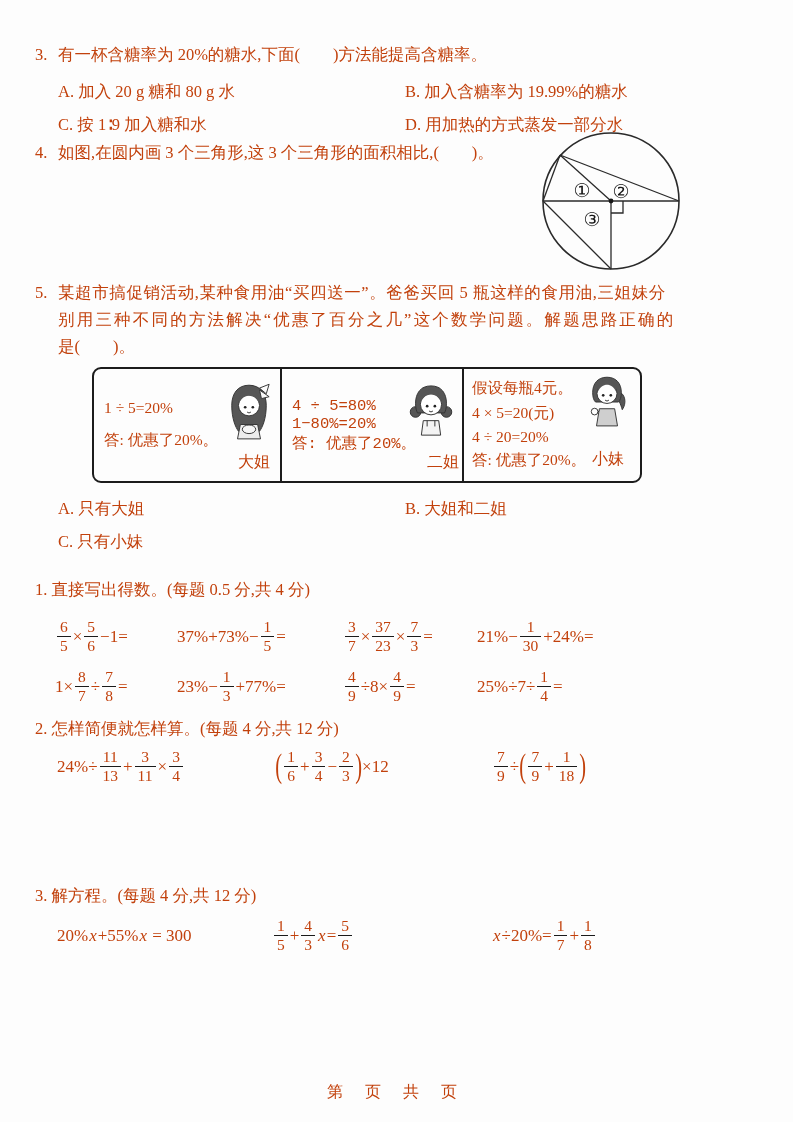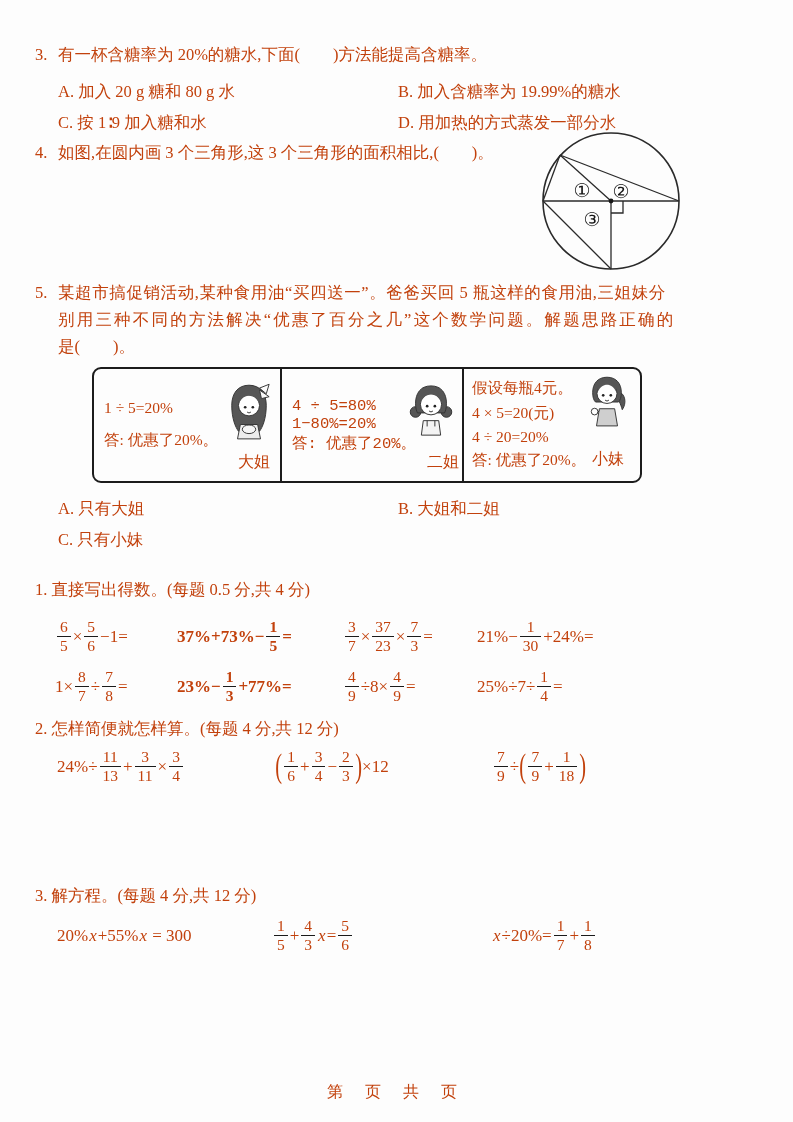--- a/index.html
+++ b/index.html
@@ -6,21 +6,21 @@
   .page{position:relative;width:793px;height:1122px;background:#fdfdfd;overflow:hidden;
         font-family:"Liberation Serif","DejaVu Serif",serif;color:#c2410c;}
   .blk{position:absolute;left:35px;right:40px;font-size:16.5px;line-height:27px;}
   .qnum{display:inline-block;min-width:23px;}
   .qline{white-space:nowrap;}
   .cont{padding-left:23px;}
   .ls1{letter-spacing:0.6px;}
   .ls2{letter-spacing:2.2px;}
 
   
-  .grid2{display:grid;grid-template-columns:340px 1fr;row-gap:5px;padding-left:23px;line-height:26px;}
+  .grid2{display:grid;grid-template-columns:340px 1fr;row-gap:5px;padding-left:23px;line-height:26px;gap:7px;}
   .list{padding-left:23px;}
   .list>div{line-height:29px;}
 
   
   .b-q3line{top:41px;}
   .b-q3opts{top:79px;}
   .b-q4line{top:139px;}
   .b-q4opts{top:168px;}
   .b-q5text{top:279px;line-height:27px;}
   .b-q5opts{top:496px;}
@@ -54,21 +54,21 @@
   .card3 svg{top:5px;right:12px;}
   .card .name{position:absolute;bottom:8px;right:10px;font-size:16px;}
   .card2 .name{right:3px;}
   .card3 .name{bottom:11px;right:16px;}
 
   
   .mrow{display:flex;align-items:center;padding-left:20px;height:48px;font-size:17px;}
   .expr{display:flex;align-items:center;}
   .expr span{white-space:pre;}
   .c1row .expr:nth-child(1){width:122px;}
-  .c1row .expr:nth-child(2){width:166px;font-weight:bold;}
+  .c1row .expr:nth-child(2){width:166px;}
   .c1row .expr:nth-child(3){width:134px;}
   .c2row-i{padding-left:22px;}
   .c2row-i .expr:nth-child(1){width:218px;}
   .c2row-i .expr:nth-child(2){width:217px;}
   .c3row-i{padding-left:22px;}
   .c3row-i .expr:nth-child(1){width:215px;}
   .c3row-i .expr:nth-child(2){width:220px;}
 
   .frac{display:inline-flex;flex-direction:column;align-items:center;text-align:center;
         font-size:15.5px;line-height:1.14;margin:0 2px;}

